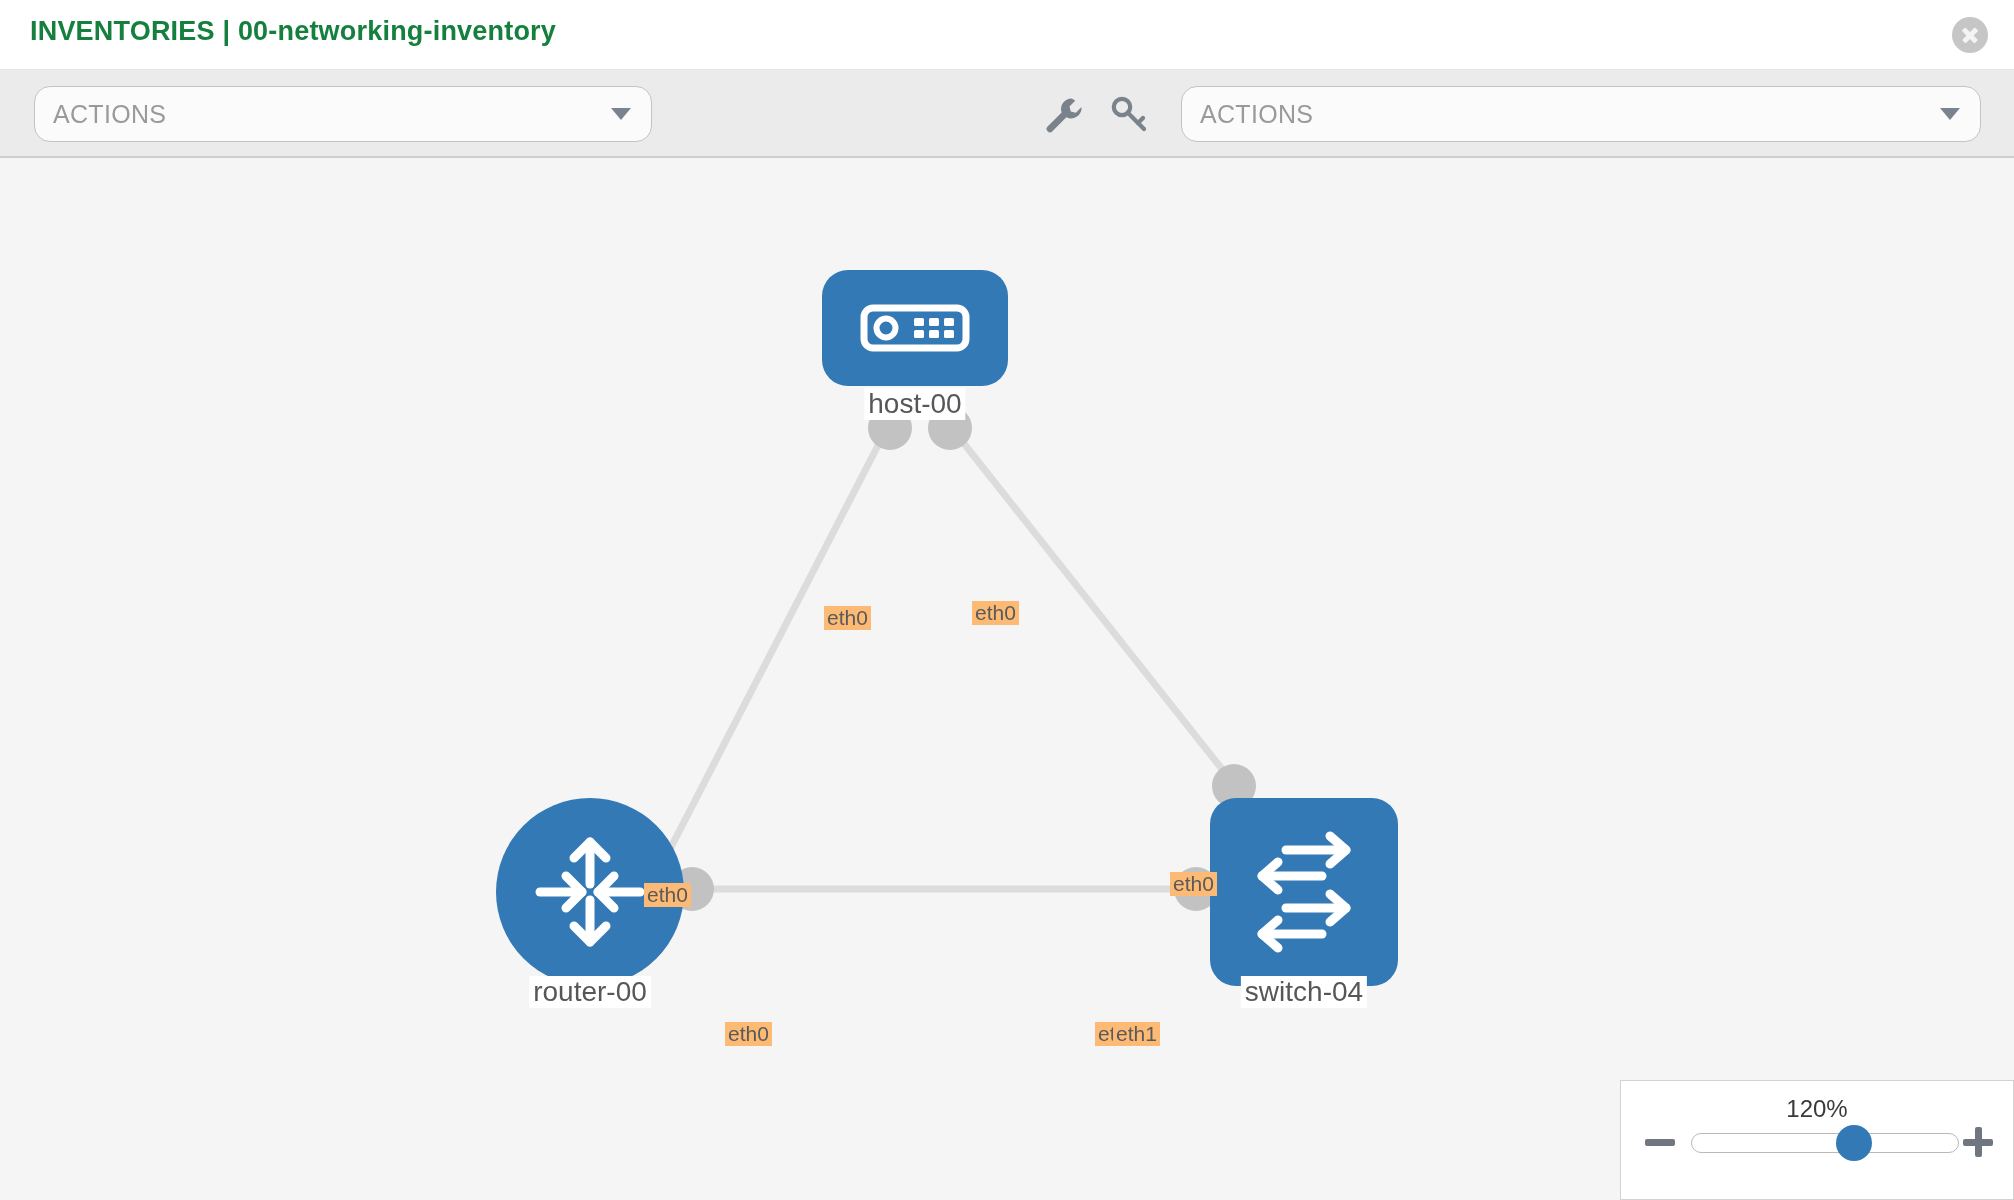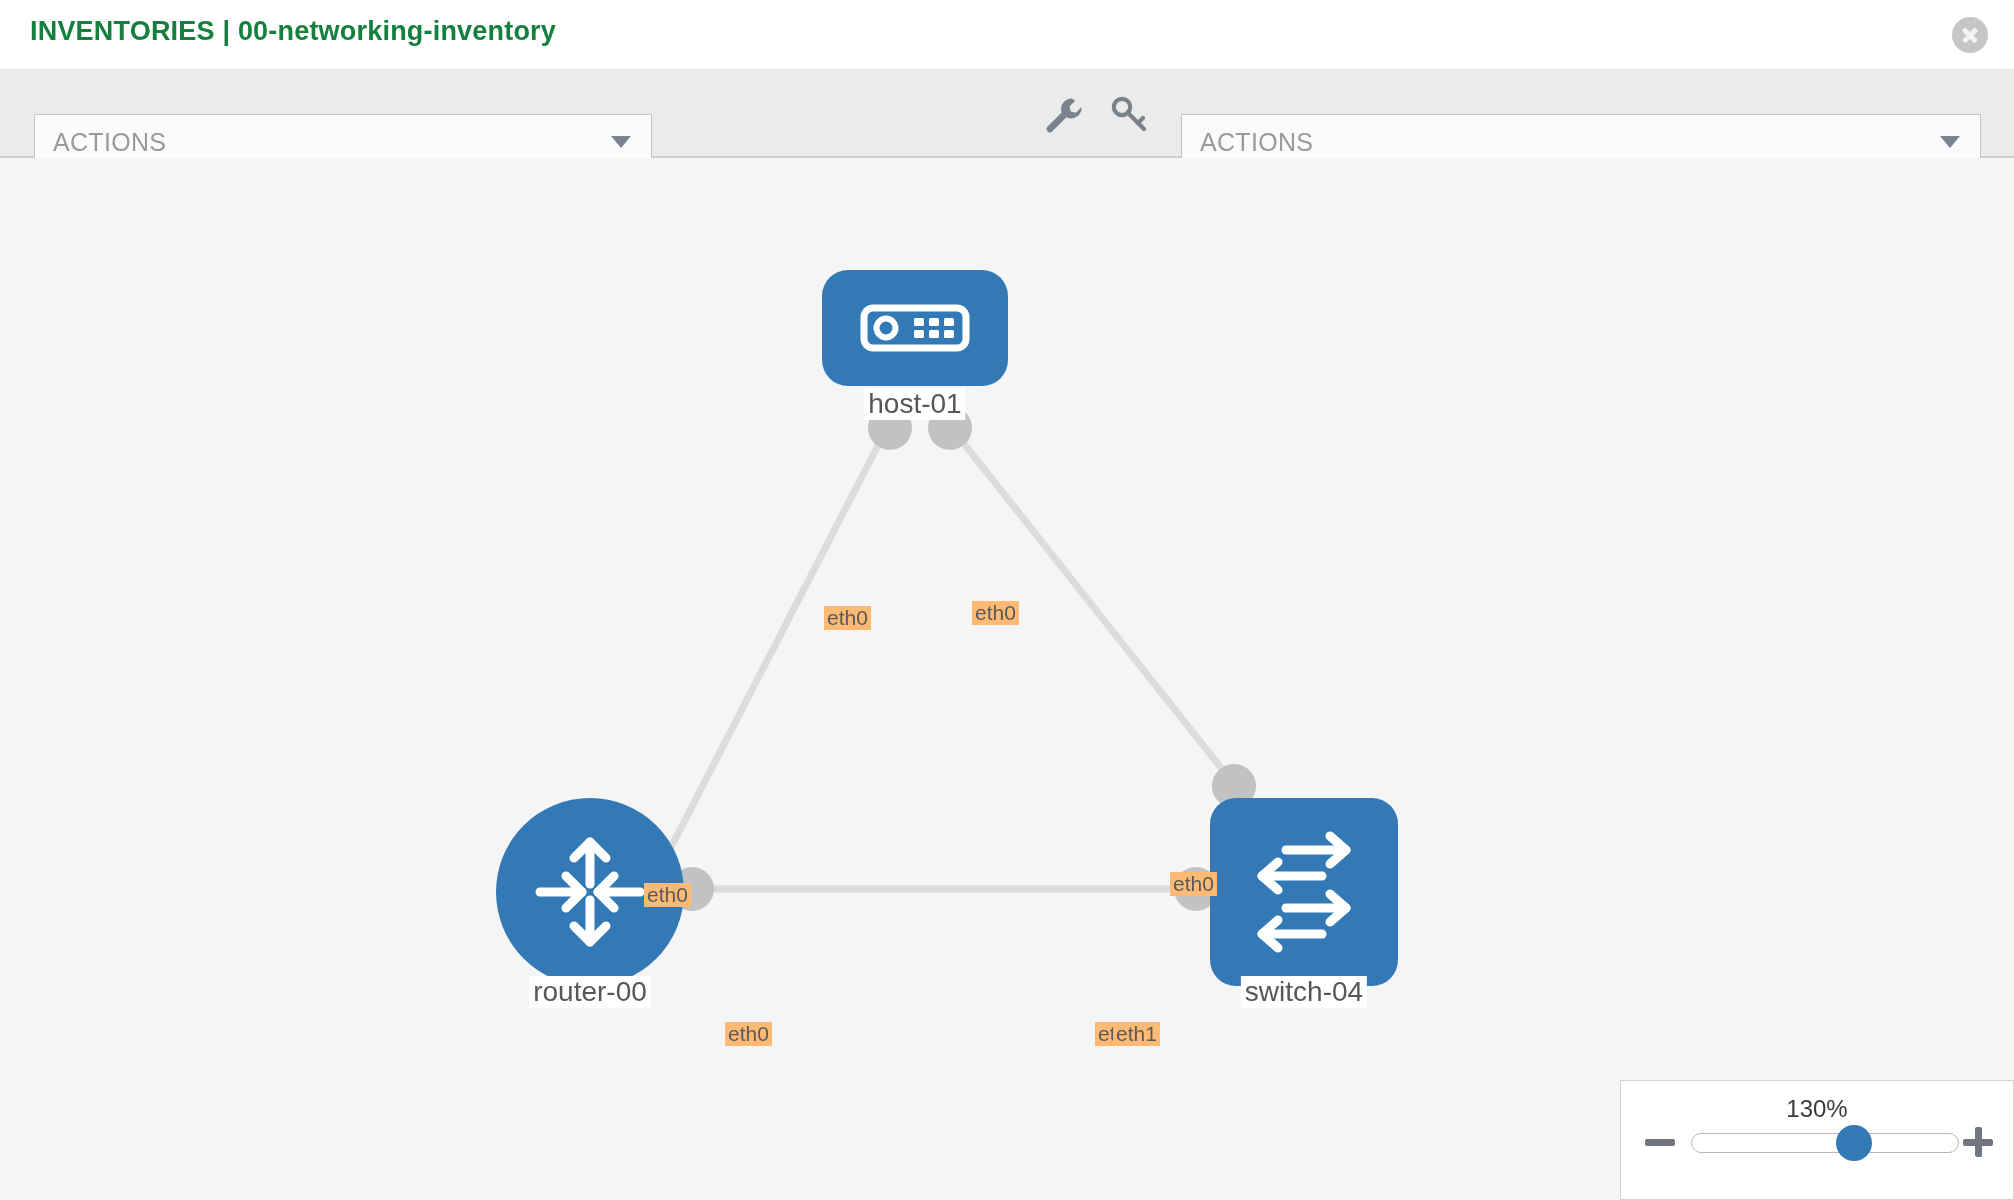--- a/index.html
+++ b/index.html
@@ -69,24 +69,23 @@
     width: 2014px;
     height: 88px;
     background: #ebebeb;
     border-bottom: 2px solid #cfcfcf;
     box-sizing: border-box;
   }
   .select-box {
     position: absolute;
     background: #fbfbfb;
     border: 1px solid #c3c3c3;
-    border-radius: 1px;
-    box-sizing: border-box;
-    cursor: pointer;
-    margin-top: 28px;
+    border-radius: 16px;
+    box-sizing: border-box;
+    cursor: pointer;
   }
   .select-box .sel-text {
     position: absolute;
     left: 18px;
     top: 50%;
     transform: translateY(-50%);
     font-size: 25px;
     color: #9a9a9a;
     letter-spacing: 0.3px;
     white-space: nowrap;
@@ -293,21 +292,21 @@
           <rect x="4" y="8" width="102" height="40" rx="9" ry="9" fill="none" stroke="#ffffff" stroke-width="7"></rect>
           <circle cx="26" cy="28" r="9.5" fill="none" stroke="#ffffff" stroke-width="6"></circle>
           <rect x="54" y="18" width="10" height="8" rx="1.5" fill="#ffffff"></rect>
           <rect x="69" y="18" width="10" height="8" rx="1.5" fill="#ffffff"></rect>
           <rect x="84" y="18" width="10" height="8" rx="1.5" fill="#ffffff"></rect>
           <rect x="54" y="30" width="10" height="8" rx="1.5" fill="#ffffff"></rect>
           <rect x="69" y="30" width="10" height="8" rx="1.5" fill="#ffffff"></rect>
           <rect x="84" y="30" width="10" height="8" rx="1.5" fill="#ffffff"></rect>
         </svg>
       </div>
-      <div class="node-label" style="top:118px;">host-01</div>
+      <div class="node-label" style="top:118px;">host-00</div>
     </div>
 
     <div class="port-label" style="left:824px; top:448px;">eth0</div>
     <div class="port-label" style="left:972px; top:443px;">eth0</div>
 
     <div class="node" id="node-router" style="left:496px; top:640px; width:188px; height:188px;">
       <div class="node-shape" style="width:188px; height:188px; border-radius:50%;">
         <svg width="120" height="120" viewBox="0 0 120 120" aria-hidden="true">
           <g stroke="#ffffff" stroke-width="9" stroke-linecap="round" stroke-linejoin="round" fill="none">
             <line x1="60" y1="10" x2="60" y2="52"></line>
@@ -344,21 +343,21 @@
       </div>
       <div class="node-label" style="top:178px;">switch-04</div>
     </div>
 
     <div class="port-label" style="left:1170px; top:714px;">eth0</div>
     <div class="port-label" style="left:1095px; top:864px;">eth</div>
     <div class="port-label" style="left:1113px; top:864px;">eth1</div>
   </div>
 
   <div class="zoom-panel">
-    <div class="zoom-pct">130%</div>
+    <div class="zoom-pct">120%</div>
     <div class="zoom-minus"></div>
     <div class="zoom-track">
       <div class="zoom-thumb" id="zoom-thumb" style="left: 144px;"></div>
     </div>
     <div class="zoom-plus"></div>
   </div>
 
 </div>
 
 </body></html>

